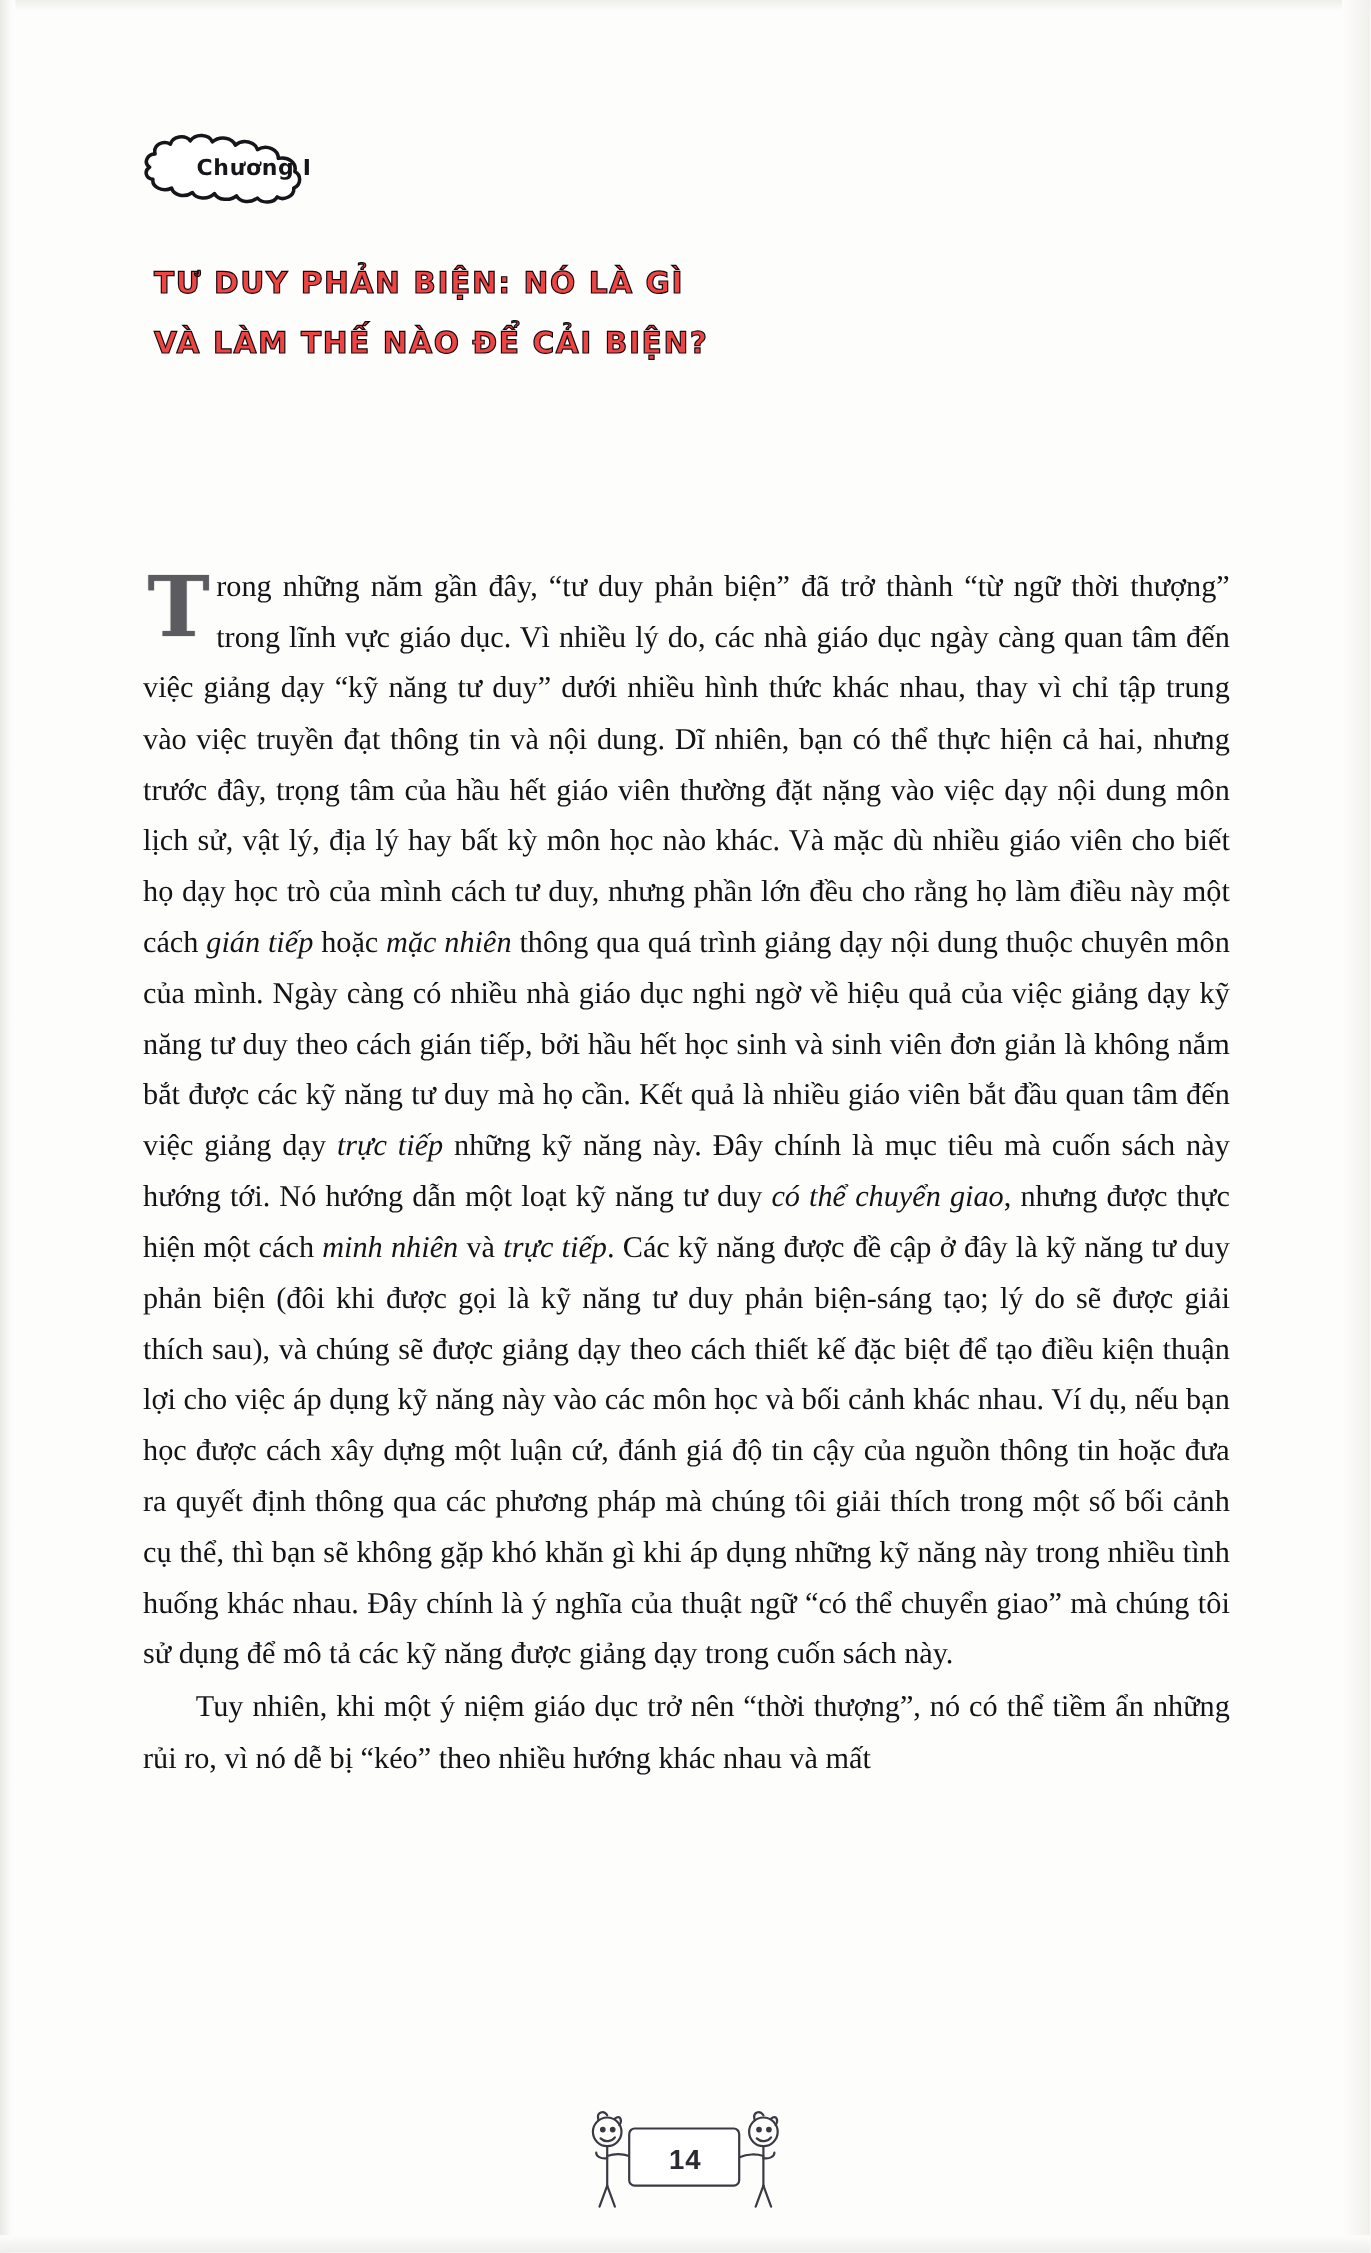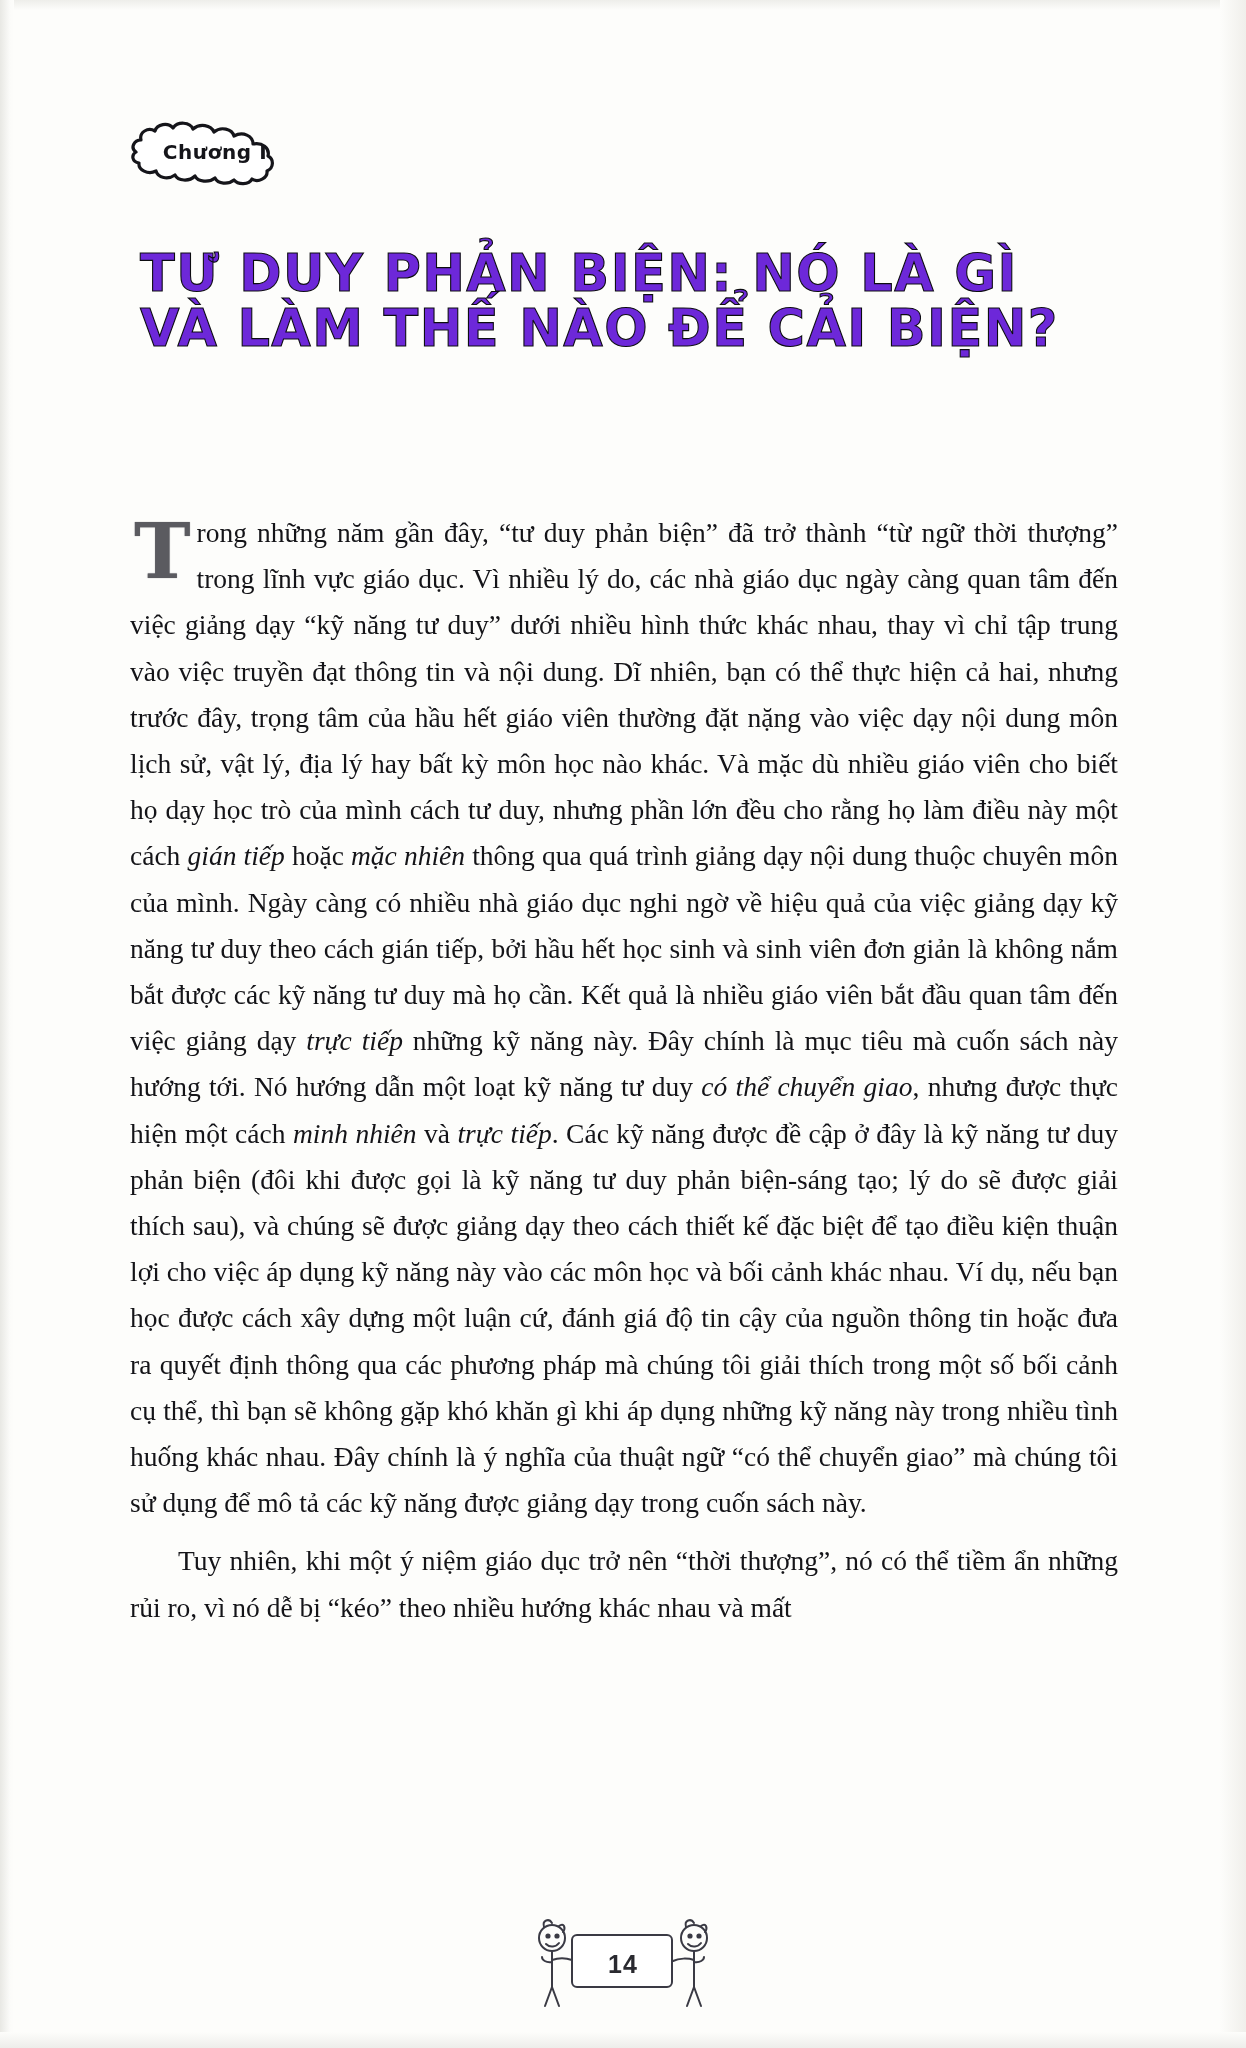--- a/index.html
+++ b/index.html
@@ -57,21 +57,21 @@
   .chapter-bubble {
     position: absolute;
     left: 122px;
     top: 118px;
     width: 180px;
     height: 68px;
   }
   .chapter-bubble svg { display: block; }
   .chapter-bubble .bubble-label {
     position: absolute;
-    left: 0; top: 0;
+    left: 16px; top: 0;
     width: 180px;
     height: 68px;
     display: flex;
     align-items: center;
     justify-content: center;
     font-family: "DejaVu Sans", sans-serif;
     font-weight: 700;
     font-size: 20px;
     letter-spacing: 0.6px;
     color: #15151a;
@@ -80,43 +80,43 @@
   }
 
   
   .chapter-title {
     position: absolute;
     left: 140px;
     top: 212px;
     width: 940px;
     font-family: "DejaVu Sans", sans-serif;
     font-weight: 700;
-    font-size: 51px;
+    font-size: 27px;
     line-height: 55px;
     letter-spacing: 1.4px;
-    color: #6d28d9;
+    color: #ef4444;
     -webkit-text-stroke: 1.1px #0c0c10;
   }
   .chapter-title .tline { display: block; white-space: nowrap; }
 
   
   .body-copy {
     position: absolute;
     left: 130px;
     top: 510px;
     width: 988px;
     font-size: 27.5px;
     line-height: 46.2px;
     text-align: justify;
     text-justify: inter-word;
     color: #141418;
     font-family: "Liberation Serif", serif;
   }
   .body-copy p { margin: 0; }
-  .body-copy p.indented { text-indent: 48px; margin-top: 12px; font-family: Liberation Serif, serif; }
+  .body-copy p.indented { text-indent: 48px; margin-top: 2px; font-family: Liberation Serif, serif; }
   .body-copy i { }
 
   
   .dropcap {
     float: left;
     font-family: "DejaVu Serif", serif;
     font-weight: 700;
     font-size: 76px;
     line-height: 64px;
     padding: 6px 4px 0 4px;

